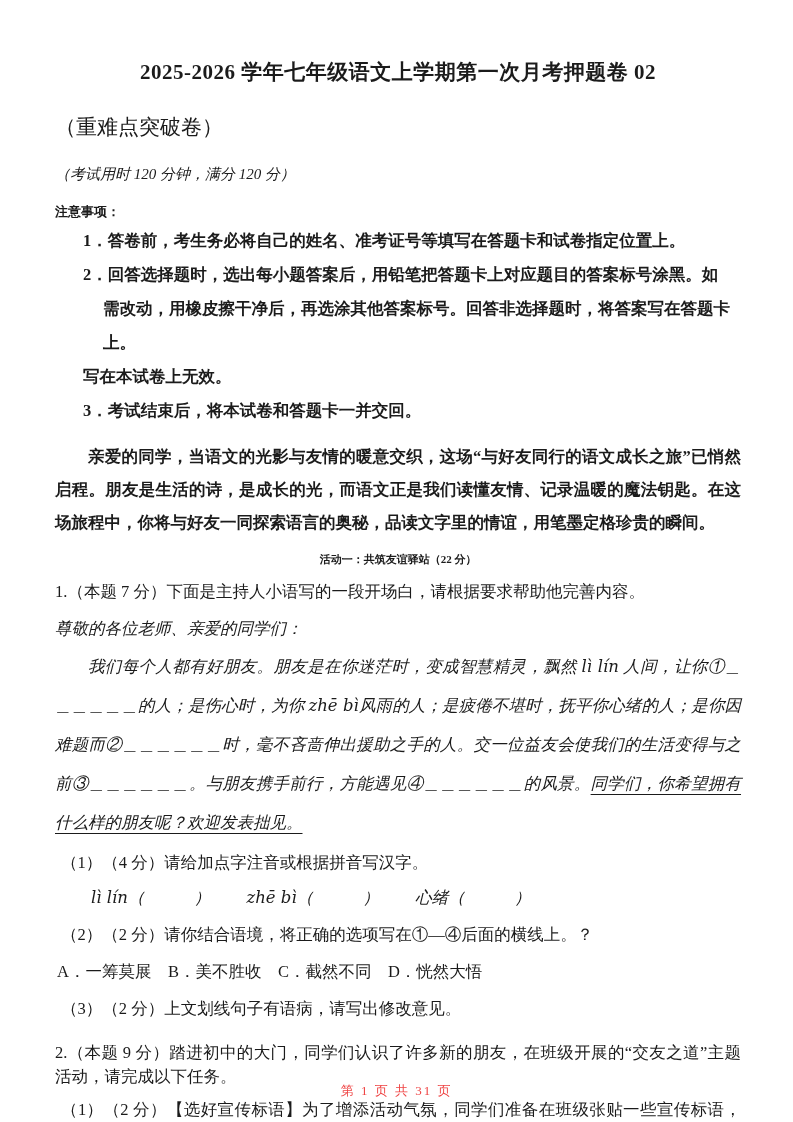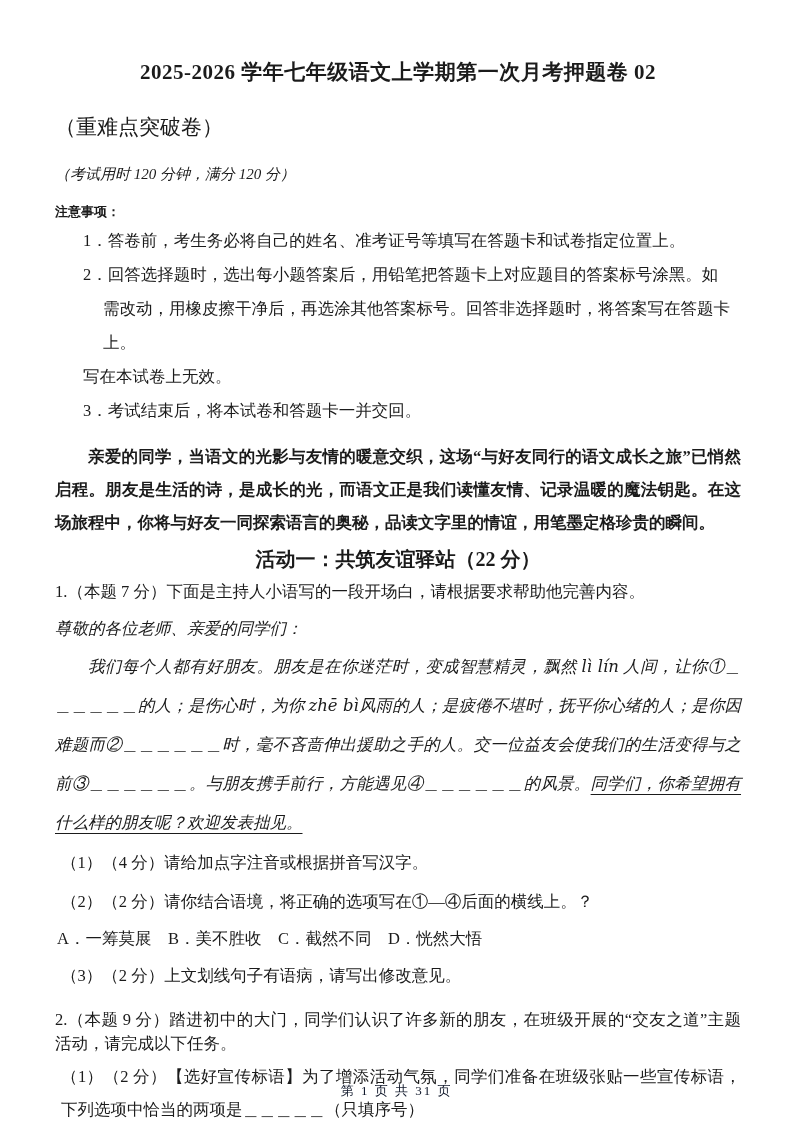--- a/index.html
+++ b/index.html
@@ -20,30 +20,30 @@
   }
   .subtitle {
     font-size:21px; font-weight:normal; text-align:left;
     margin:27px 0 0 0;
   }
   .exam-info {
     font-size:15px; text-align:left; font-style:italic;
     margin:24px 0 0 0;
   }
   .notice-heading { font-size:13px; font-weight:bold; margin-top:16px; line-height:24px; }
-  .notice-item { line-height:34px; }
+  .notice-item { line-height:34px;font-weight:bold; }
   .ind-num  { padding-left:28px; }
   .ind-cont { padding-left:48px; }
   .ind-wrap { padding-left:28px; }
   .intro {
     margin-top:12px; font-weight:bold; line-height:33px;
     text-indent:2em; text-align:justify;
   }
   .section-heading {
-    font-size:20px; font-weight:bold; text-align:center;
+    font-size:11px; font-weight:bold; text-align:center;
     margin-top:5px; line-height:30px;
   }
   .qstem { line-height:32px; margin-top:2px; text-align:justify; }
   .kai { font-style:italic; }
   .speech-salutation { line-height:36px; margin-top:3px; }
   .speech-body {
     line-height:39px; text-indent:2em; text-align:justify;
     margin:0;
   }
   .py { font-style:italic; font-family:"DejaVu Serif",serif; }
@@ -56,21 +56,21 @@
   .uline { text-decoration:underline; text-underline-offset:5px; }
   .subq { line-height:33px; margin-top:4px; padding-left:6px; text-align:justify; }
   .pinyin-row {
     display:flex; gap:36px; padding-left:36px;
     line-height:33px; margin-top:2px;
   }
   .options-row { line-height:33px; margin-top:4px; padding-left:2px; }
   .q2stem { line-height:24px; margin-top:16px; text-align:justify; }
   .footer {
     position:absolute; left:0; bottom:22px; width:100%;
-    text-align:center; font-size:13px; color:#0f172a;
+    text-align:center; font-size:13px; color:#ef4444;
     letter-spacing:2px;
   }
 </style>
 </head>
 <body>
 
 <div class="title">2025-2026 学年七年级语文上学期第一次月考押题卷 02</div>
 <div class="subtitle">（重难点突破卷）</div>
 <div class="exam-info">（考试用时 120 分钟，满分 120 分）</div>
 
@@ -86,20 +86,23 @@
 <div class="section-heading">活动一：共筑友谊驿站（22 分）</div>
 
 <div class="qstem">1.（本题 7 分）下面是主持人小语写的一段开场白，请根据要求帮助他完善内容。</div>
 
 <div class="speech-salutation kai">尊敬的各位老师、亲爱的同学们：</div>
 <p class="speech-body kai"><span>我们每个人都有好朋友。朋友是在你迷茫时，变成智慧精灵，飘然 </span><span class="py">lì lín</span><span> 人间，让你①＿＿＿＿＿＿的人；是伤心时，为你 </span><span class="py">zhē bì</span><span>风雨的人；是疲倦不堪时，抚平你心</span><span class="dot">绪</span><span>的人；是你因难题而②＿＿＿＿＿＿时，毫不吝</span><span class="dot">啬</span><span>伸出援助之手的人。交一位益友会使我们的生活变得与之前③＿＿＿＿＿＿。与朋友携手前行，方能遇见④＿＿＿＿＿＿的风景。</span><span class="uline">同学们，你希望拥有什么样的朋友呢？欢迎发表拙见。</span></p>
 
 <div class="subq">（1）（4 分）请给加点字注音或根据拼音写汉字。</div>
 
 <div class="pinyin-row kai">
+  <span><span class="py">lì lín</span><span>（　　　）</span></span>
+  <span><span class="py">zhē bì</span><span>（　　　）</span></span>
+  <span><span>心</span><span class="dot">绪</span><span>（　　　）</span></span>
 </div>
 
 <div class="subq">（2）（2 分）请你结合语境，将正确的选项写在①—④后面的横线上。？</div>
 <div class="options-row">A．一筹莫展　B．美不胜收　C．截然不同　D．恍然大悟</div>
 <div class="subq">（3）（2 分）上文划线句子有语病，请写出修改意见。</div>
 
 <div class="q2stem">2.（本题 9 分）踏进初中的大门，同学们认识了许多新的朋友，在班级开展的“交友之道”主题活动，请完成以下任务。</div>
 <div class="subq">（1）（2 分）【选好宣传标语】为了增添活动气氛，同学们准备在班级张贴一些宣传标语，下列选项中恰当的两项是＿＿＿＿＿（只填序号）</div>
 
 <div class="footer">第 1 页 共 31 页</div>

